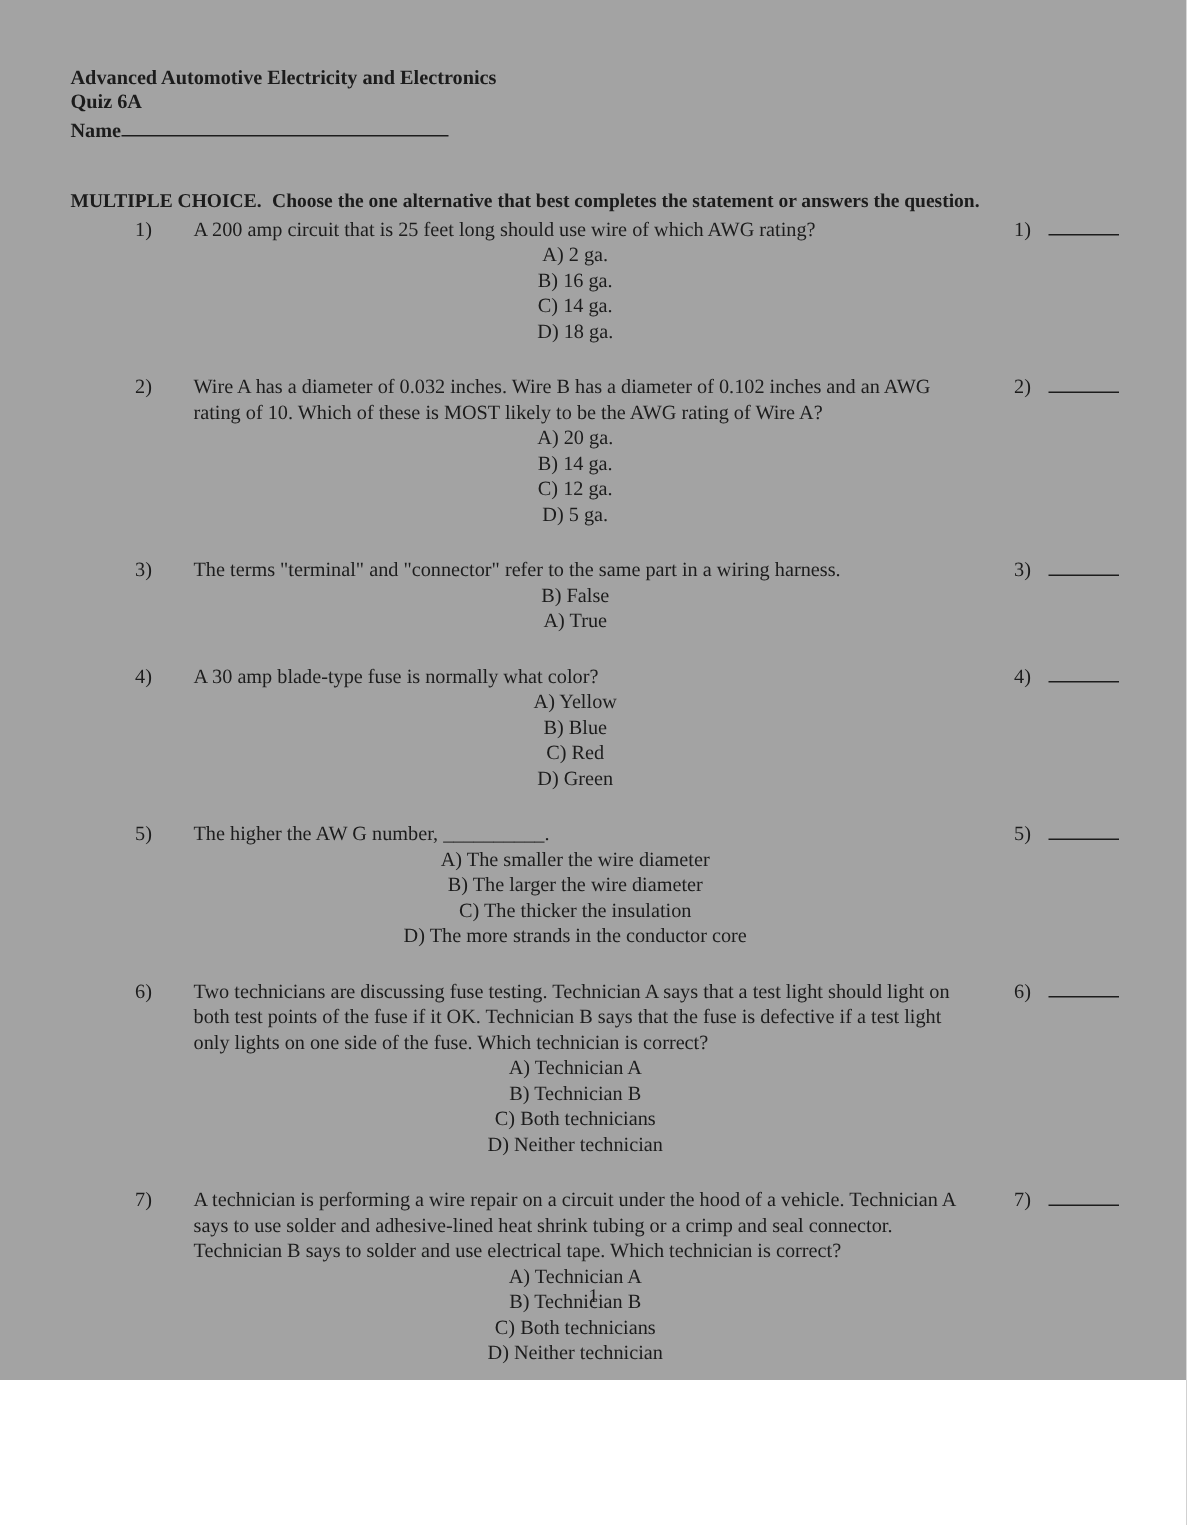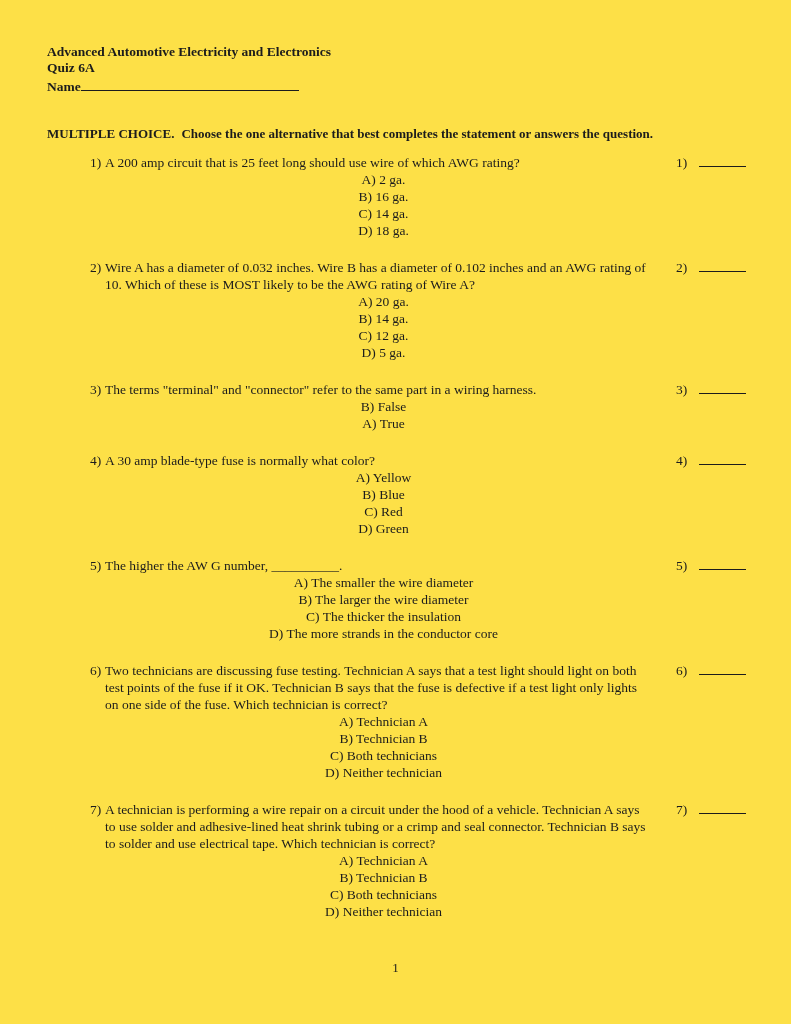--- a/index.html
+++ b/index.html
@@ -3,24 +3,24 @@
 <meta charset="utf-8">
 <style>
   html, body {
     margin: 0;
     padding: 0;
     background: #ffffff;
   }
   .page {
     position: relative;
     width: 791px;
-    height: 1024px;
+    height: 920px;
     box-sizing: border-box;
     padding: 44px 43px 0 47px;
-    background: #fde047;
+    background: #a3a3a3;
     color: #1c1c1c;
     font-family: "Liberation Serif", "DejaVu Serif", serif;
     font-size: 13.5px;
     line-height: 17px;
     overflow: hidden;
   }
   .hdr-line {
     font-weight: bold;
     line-height: 16px;
   }
@@ -33,21 +33,21 @@
   }
   .name-blank {
     display: inline-block;
     width: 218px;
     height: 14px;
     border-bottom: 1.5px solid #1c1c1c;
     vertical-align: baseline;
   }
   .instructions {
     margin-top: 30px;
-    margin-bottom: 12px;
+    margin-bottom: 2px;
     font-weight: bold;
     font-size: 13px;
     white-space: nowrap;
   }
   .instructions .lead {
     margin-right: 7px;
   }
   .question {
     display: flex;
     justify-content: space-between;
@@ -60,20 +60,21 @@
   }
   .q-line {
     display: flex;
   }
   .q-num {
     width: 15px;
     flex-shrink: 0;
   }
   .q-text {
     flex: 1;
+    margin-left: 24px;
   }
   .option {
     padding-left: 27px;
     text-align: center;
   }
   .q-right {
     display: flex;
     align-items: baseline;
     flex-shrink: 0;
     width: 72px;

